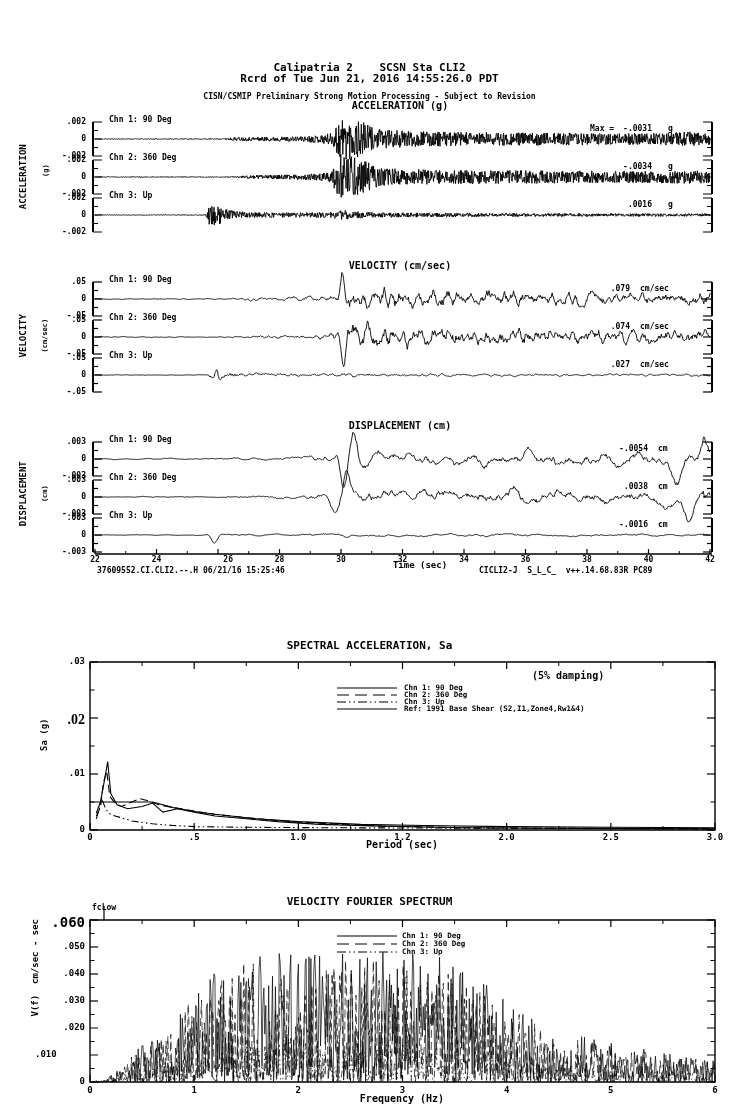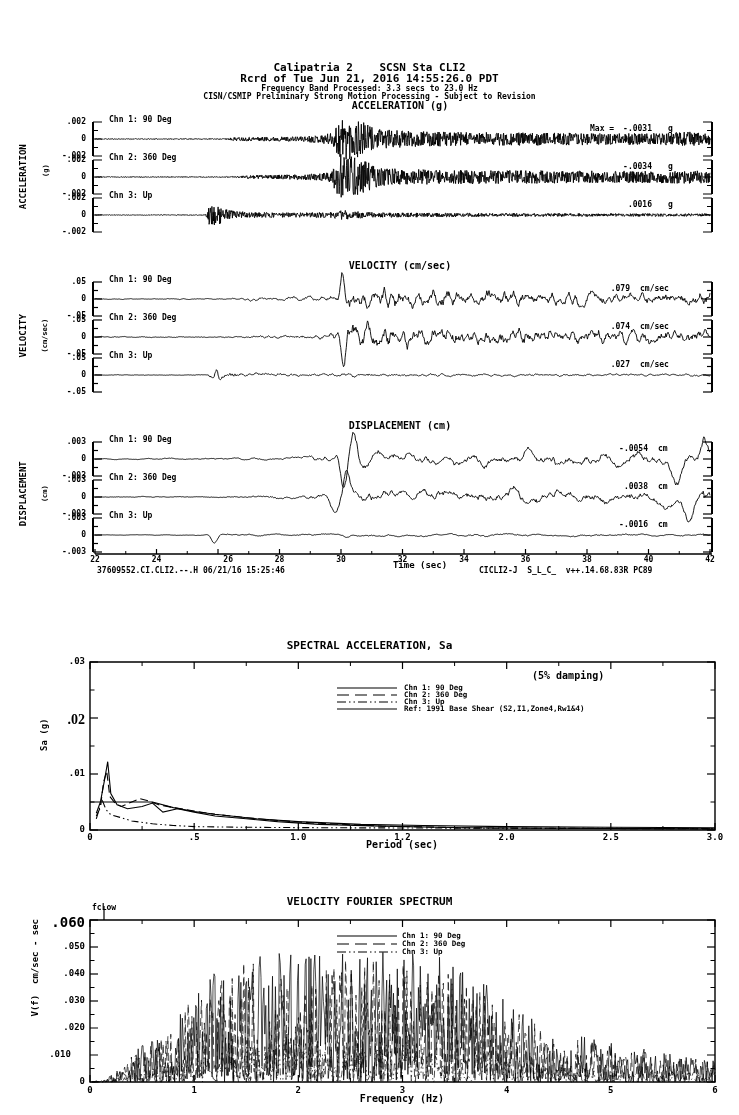--- a/index.html
+++ b/index.html
@@ -272,21 +272,20 @@
         <line x1="337" y1="936" x2="397" y2="936" stroke="#000" stroke-width="1.2"></line>
         <line x1="337" y1="944" x2="397" y2="944" stroke="#000" stroke-width="1.2" stroke-dasharray="12 6"></line>
         <line x1="337" y1="952" x2="397" y2="952" stroke="#000" stroke-width="1.2" stroke-dasharray="9 3 1.5 3 1.5 3"></line>
       </g>
     </svg>
 
   <div class="labels" id="labels">
 
     <div class="t c f11" style="top:62px">Calipatria 2    SCSN Sta CLI2</div>
     <div class="t c f11" style="top:73px">Rcrd of Tue Jun 21, 2016 14:55:26.0 PDT</div>
-    <div class="t c f8" style="top:85px">Frequency Band Processed: 3.3 secs to 23.0 Hz</div>
     <div class="t c f8" style="top:93px">CISN/CSMIP Preliminary Strong Motion Processing - Subject to Revision</div>
 
     <div class="t f10" style="left:85px;width:630px;top:101px;text-align:center">ACCELERATION (g)</div>
     <div class="t f10" style="left:85px;width:630px;top:261px;text-align:center">VELOCITY (cm/sec)</div>
     <div class="t f10" style="left:85px;width:630px;top:421px;text-align:center">DISPLACEMENT (cm)</div>
 
     <div class="t f9 rot" style="left:-36px;top:172px;width:120px">ACCELERATION</div>
     <div class="t f7s rot" style="left:27px;top:167px;width:40px">(g)</div>
     <div class="t f9 rot" style="left:-26px;top:331px;width:100px">VELOCITY</div>
     <div class="t f7s rot" style="left:16px;top:332px;width:60px">(cm/sec)</div>
@@ -391,20 +390,20 @@
       <div class="t f8" style="left: 35px; top: 713px; width: 50px; text-align: right; font-size: 14px; font-family: Liberation Serif, serif;">.02</div>
       <div class="t f8" style="left: 35px; top: 657px; width: 50px; text-align: right; font-size: 9px;">.03</div>
       <div class="t f8" style="left: 70px; top: 1086px; width: 40px; text-align: center; font-size: 9px;">0</div>
       <div class="t f8" style="left: 174.167px; top: 1086px; width: 40px; text-align: center; font-size: 9px;">1</div>
       <div class="t f8" style="left: 278.333px; top: 1086px; width: 40px; text-align: center; font-size: 9px;">2</div>
       <div class="t f8" style="left: 382.5px; top: 1086px; width: 40px; text-align: center; font-size: 9px;">3</div>
       <div class="t f8" style="left: 486.667px; top: 1086px; width: 40px; text-align: center; font-size: 9px;">4</div>
       <div class="t f8" style="left: 590.833px; top: 1086px; width: 40px; text-align: center; font-size: 9px;">5</div>
       <div class="t f8" style="left: 695px; top: 1086px; width: 40px; text-align: center; font-size: 9px;">6</div>
       <div class="t f8" style="left: 35px; top: 1077px; width: 50px; text-align: right; font-size: 9px;">0</div>
-      <div class="t f8" style="left: 35px; top: 1050px; width: 50px; text-align: center; font-size: 9px;">.010</div>
+      <div class="t f8" style="left: 35px; top: 1050px; width: 50px; text-align: left; font-size: 9px;">.010</div>
       <div class="t f8" style="left: 35px; top: 1023px; width: 50px; text-align: right; font-size: 9px;">.020</div>
       <div class="t f8" style="left: 35px; top: 996px; width: 50px; text-align: right; font-size: 9px;">.030</div>
       <div class="t f8" style="left: 35px; top: 969px; width: 50px; text-align: right; font-size: 9px;">.040</div>
       <div class="t f8" style="left: 35px; top: 942px; width: 50px; text-align: right; font-size: 9px;">.050</div>
       <div class="t f8" style="left: 35px; top: 915px; width: 50px; text-align: right; font-size: 14px;">.060</div>
     </div>
 </div>
 
 </body></html>

